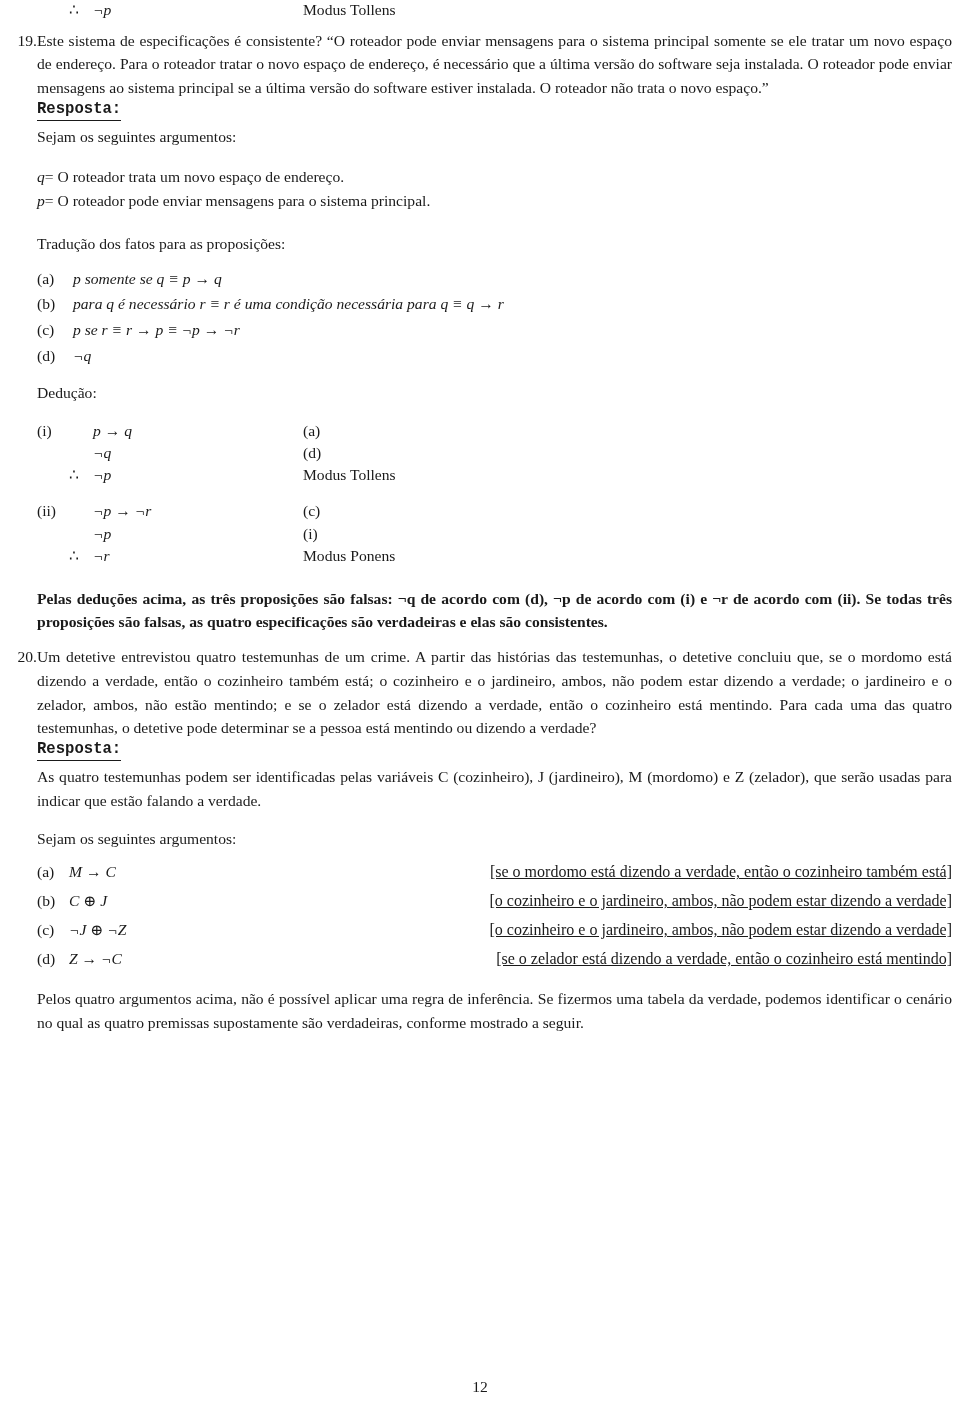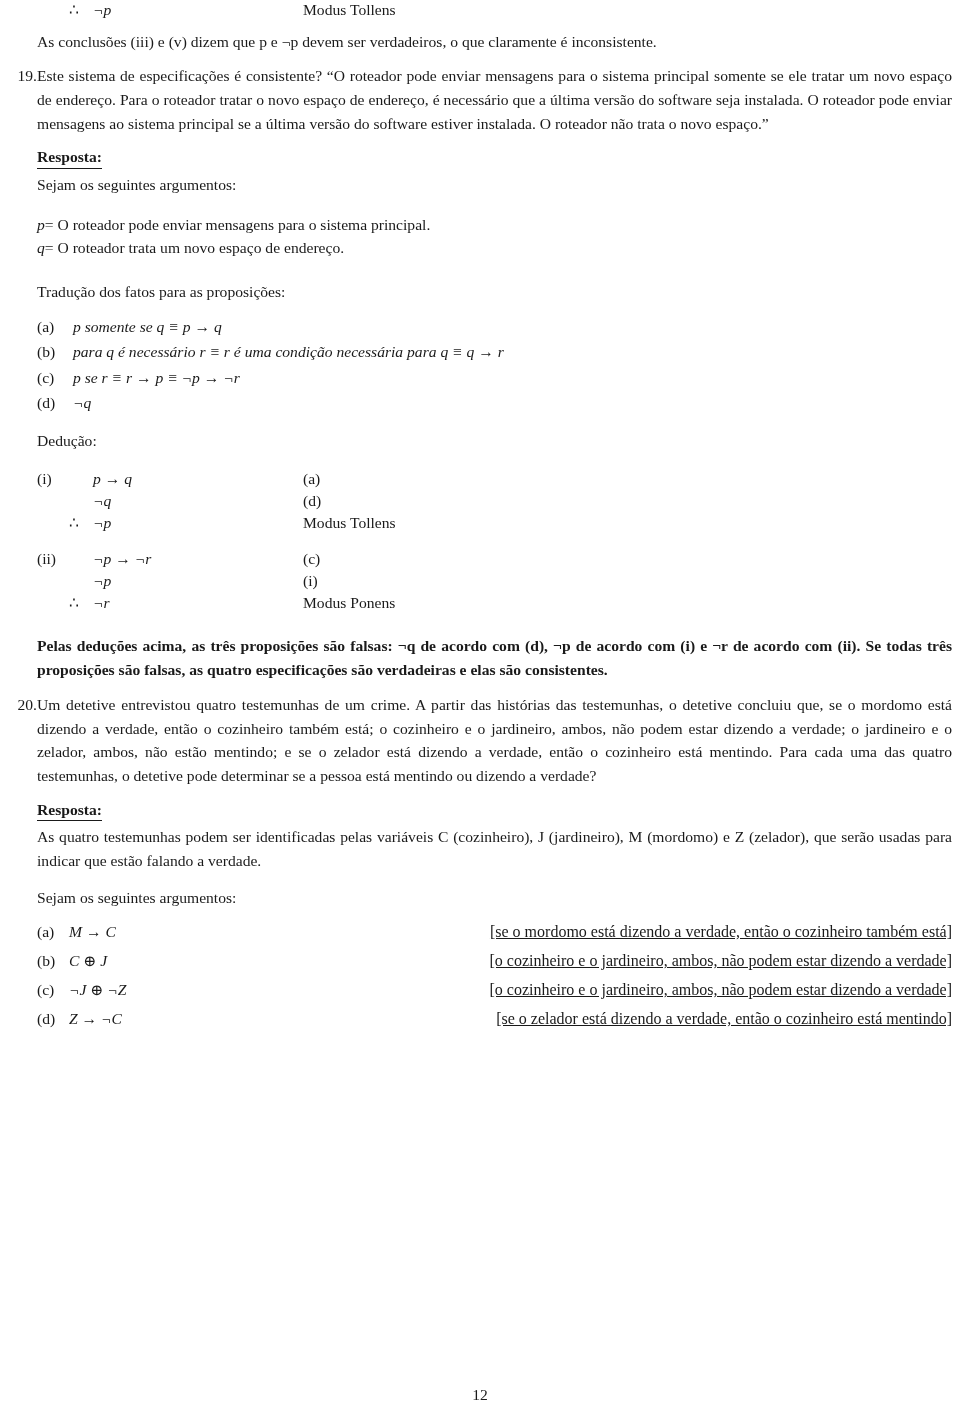--- a/index.html
+++ b/index.html
@@ -69,21 +69,22 @@
   
   .resposta {
     font-weight: bold;
     border-bottom: 1.3px solid #1a1a1a;
     display: inline-block;
     line-height: 1.25;
     padding-bottom: 1px;
   }
   .resposta-wrap {
     margin-left: 25px;
-    margin-top: 12px;
+    margin-top: 0;
+    font-family: Liberation Mono, monospace;
   }
 
   
   .deflist {
     margin-left: 25px;
     margin-top: 16px;
   }
   .defline {
     line-height: 1.52;
     white-space: nowrap;
@@ -186,58 +187,57 @@
     margin-left: 25px;
   }
   .top-formula {
     width: 210px;
     flex: 0 0 210px;
   }
 
   
   .page-number {
     position: absolute;
-    bottom: 10px;
+    bottom: 18px;
     left: 0;
     width: 960px;
     text-align: center;
     font-size: 15.6px;
   }
 </style>
 </head>
 <body>
 
 <div class="page">
   <div class="content">
 
     <div class="toprow">
       <span class="top-therefore">∴</span>
       <span class="top-formula mi">¬p</span>
       <span class="d-just">Modus Tollens</span>
     </div>
 
-    <div class="para body-indent" style="margin-top:12px;">As conclusões (iii) e (v) dizem que p e ¬p devem ser verdadeiros, o que claramente é inconsistente.</div>
 
     <div class="exercise">
       <div class="ex-num">19.</div>
       <div class="ex-body">Este sistema de especificações é consistente? “O roteador pode enviar mensagens para o sistema principal somente se ele tratar um novo espaço de endereço. Para o roteador tratar o novo espaço de endereço, é necessário que a última versão do software seja instalada. O roteador pode enviar mensagens ao sistema principal se a última versão do software estiver instalada. O roteador não trata o novo espaço.”</div>
     </div>
 
     <div class="resposta-wrap">
       <span class="resposta">Resposta:</span>
     </div>
 
     <div class="para body-indent" style="margin-top:4px;">Sejam os seguintes argumentos:</div>
 
     <div class="deflist">
       <div class="defline">
+        <span class="mi">q</span><span>=</span>&nbsp;<span>O roteador trata um novo espaço de endereço.</span>
+      </div>
+      <div class="defline">
         <span class="mi">p</span><span>=</span>&nbsp;<span>O roteador pode enviar mensagens para o sistema principal.</span>
-      </div>
-      <div class="defline">
-        <span class="mi">q</span><span>=</span>&nbsp;<span>O roteador trata um novo espaço de endereço.</span>
       </div>
     </div>
 
     <div class="para body-indent" style="margin-top:20px;">Tradução dos fatos para as proposições:</div>
 
     <div class="proplist">
       <div class="propline">
         <span class="prop-tag">(a)</span>
         <span class="prop-formula mi">p somente se q ≡ p → q</span>
       </div>
@@ -324,17 +324,18 @@
         <span class="arg-formula mi">¬J ⊕ ¬Z</span>
         <span class="arg-desc">[o cozinheiro e o jardineiro, ambos, não podem estar dizendo a verdade]</span>
       </div>
       <div class="argrow">
         <span class="arg-tag">(d)</span>
         <span class="arg-formula mi">Z → ¬C</span>
         <span class="arg-desc">[se o zelador está dizendo a verdade, então o cozinheiro está mentindo]</span>
       </div>
     </div>
 
+    <div class="para body-indent" style="margin-top:20px;">Pelos quatro argumentos acima, não é possível aplicar uma regra de inferência. Se fizermos uma tabela da verdade, podemos identificar o cenário no qual as quatro premissas supostamente são verdadeiras, conforme mostrado a seguir.</div>
 
   </div>
 
   <div class="page-number">12</div>
 </div>
 
 </body></html>

